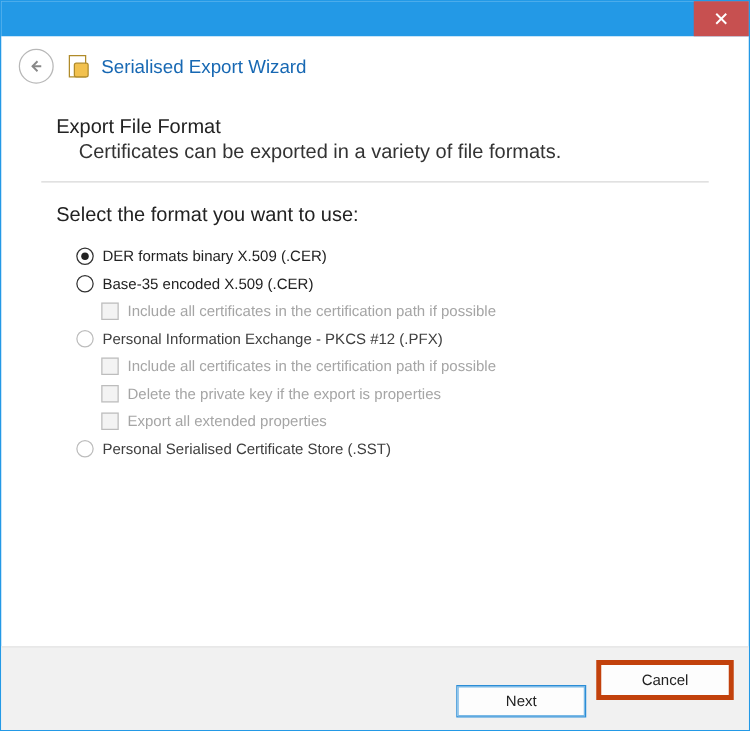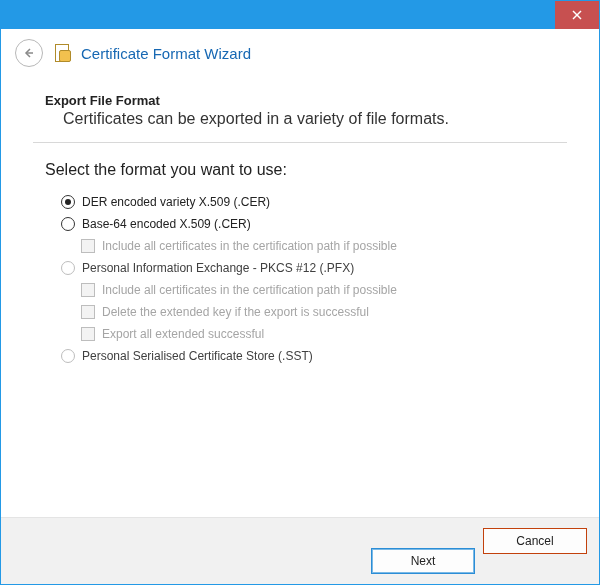--- a/index.html
+++ b/index.html
@@ -80,22 +80,22 @@
   .header-title {
     color: #1768b3;
     font-size: 15px;
   }
   .body {
     flex: 1;
     padding: 6px 28px 0 28px;
     overflow: hidden;
   }
   .section-title {
-    font-weight: 700;
-    font-size: 13px;
+    font-weight: 400;
+    font-size: 16px;
     color: #222;
     padding: 8px 16px 2px 16px;
   }
   .section-desc {
     font-size: 16px;
     color: #333;
     padding: 0 16px 14px 34px;
   }
   .hr {
     border: none;
@@ -155,21 +155,21 @@
     border-top: 1px solid #e4e4e4;
     background: #f1f1f1;
     padding: 10px 12px;
     display: flex;
     justify-content: flex-end;
     gap: 8px;
   }
   .btn {
     min-width: 78px;
     height: 24px;
-    border: 1px solid #c2410c;
+    border: 4px solid #c2410c;
     background: #fdfdfd;
     font-size: 12px;
     color: #222;
     display: inline-flex;
     align-items: center;
     justify-content: center;
     cursor: pointer;
     padding: 0 12px;
   }
   .btn.primary {
@@ -196,63 +196,63 @@
     <div class="back-btn">
       <svg width="12" height="12" viewBox="0 0 12 12" fill="none" stroke="#888" stroke-width="1.5">
           <polyline points="7,2 3,6 7,10"></polyline>
           <line x1="3" y1="6" x2="10" y2="6"></line>
         </svg>
     </div>
     <div class="app-icon">
       <div class="sheet"></div>
         <div class="badge"></div>
     </div>
-    <div class="header-title">Certificate Format Wizard</div>
+    <div class="header-title">Serialised Export Wizard</div>
   </div>
 
   <div class="body">
     <div class="section-title">Export File Format</div>
     <div class="section-desc">Certificates can be exported in a variety of file formats.</div>
     <hr class="hr">
     <div class="prompt">Select the format you want to use:</div>
 
     <div class="options">
 
       <label class="radio-row">
         <span class="radio">
             <span class="dot"></span>
           </span>
-        <span>DER encoded variety X.509 (.CER)</span>
+        <span>DER formats binary X.509 (.CER)</span>
       </label>
 
       <label class="radio-row">
         <span class="radio"></span>
-        <span>Base-64 encoded X.509 (.CER)</span>
+        <span>Base-35 encoded X.509 (.CER)</span>
       </label>
 
       <label class="check-row disabled">
         <span class="check disabled"></span>
         <span>Include all certificates in the certification path if possible</span>
       </label>
 
       <label class="radio-row disabled">
         <span class="radio disabled"></span>
         <span>Personal Information Exchange - PKCS #12 (.PFX)</span>
       </label>
       <label class="check-row disabled">
         <span class="check disabled"></span>
         <span>Include all certificates in the certification path if possible</span>
       </label>
       <label class="check-row disabled">
         <span class="check disabled"></span>
-        <span>Delete the extended key if the export is successful</span>
-      </label>
-      <label class="check-row disabled">
-        <span class="check disabled"></span>
-        <span>Export all extended successful</span>
+        <span>Delete the private key if the export is properties</span>
+      </label>
+      <label class="check-row disabled">
+        <span class="check disabled"></span>
+        <span>Export all extended properties</span>
       </label>
 
       <label class="radio-row disabled">
         <span class="radio disabled"></span>
         <span>Personal Serialised Certificate Store (.SST)</span>
       </label>
 
     </div>
   </div>
 

